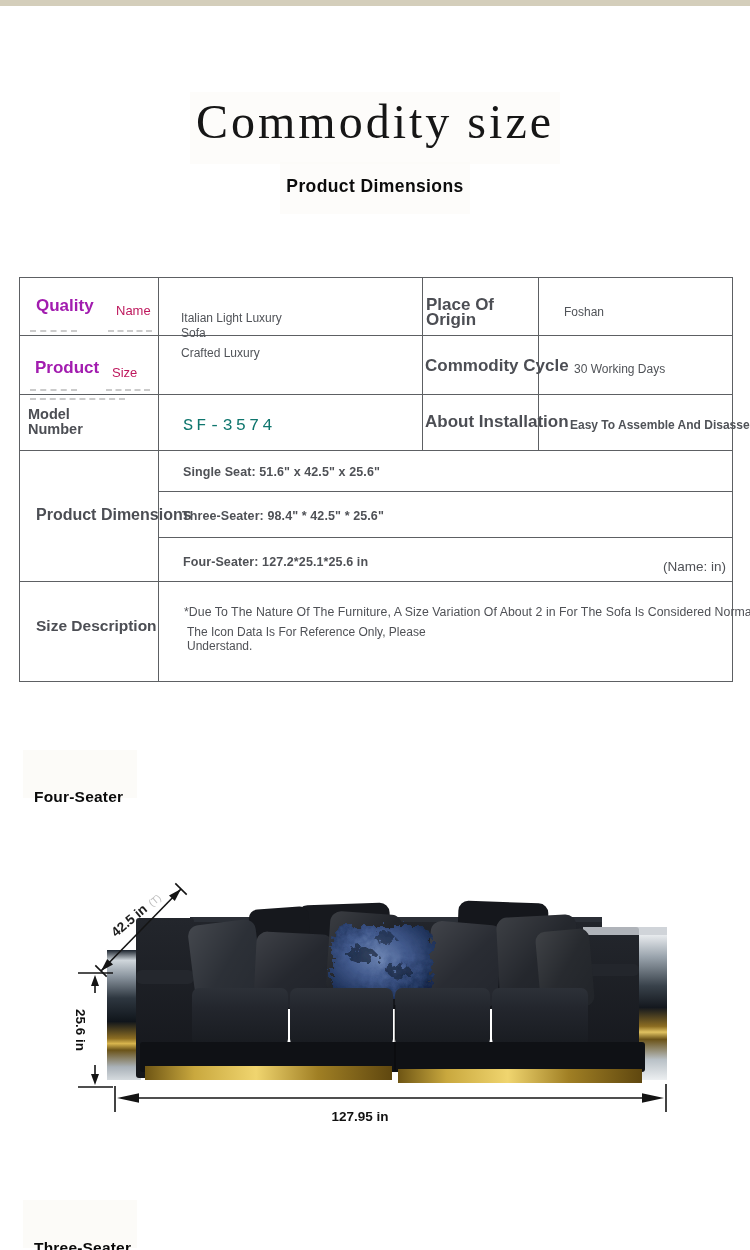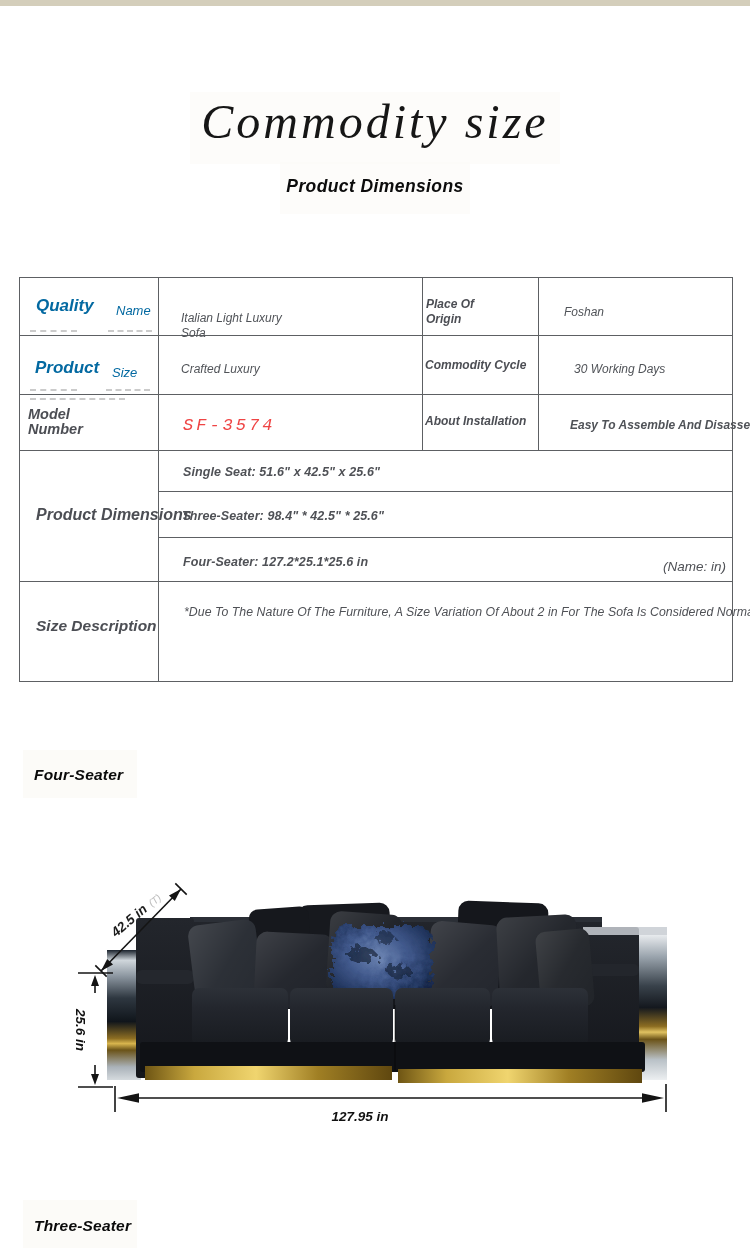--- a/index.html
+++ b/index.html
@@ -1,41 +1,41 @@
 <!DOCTYPE html>
 <html><head>
 <meta charset="utf-8">
 <style>
   html,body{margin:0;padding:0;background:#fff;}
   .page{position:relative;width:750px;height:1250px;background:#ffffff;overflow:hidden;
-        font-family:"Liberation Sans",sans-serif;color:#4f5156;font-style:italic;}
+        font-family:"Liberation Sans",sans-serif;color:#4f5156;}
   .topbar{position:absolute;left:0;top:0;width:750px;height:6px;background:#d4cebb;}
   .soft-panel{position:absolute;background:#fbfaf6;opacity:.55;}
   .title{position:absolute;left:0;top:94px;width:750px;text-align:center;
          font-family:"Liberation Serif",serif;font-size:48px;letter-spacing:3px;color:#161616;}
   .subtitle{position:absolute;left:0;top:176px;width:750px;text-align:center;
             font-size:17.5px;font-weight:bold;letter-spacing:.4px;color:#0c0c0c;}
   
   .spec{position:absolute;left:19px;top:277px;width:712px;height:403px;border:1px solid #5d6063;}
   .hline,.vline{position:absolute;background:#5d6063;z-index:1;}
   .hline{height:1px;}
   .vline{width:1px;}
   .cell{position:absolute;z-index:2;white-space:nowrap;}
-  .lbl-big{font-size:17px;font-weight:600;color:#0369a1;}
-  .lbl-sm{font-size:13px;font-weight:500;color:#0369a1;}
-  .lbl-mid{font-size:12px;font-weight:600;color:#4c4e54;line-height:15px;white-space:pre-line;}
+  .lbl-big{font-size:17px;font-weight:600;color:#a21caf;}
+  .lbl-sm{font-size:13px;font-weight:500;color:#be185d;}
+  .lbl-mid{font-size:17px;font-weight:600;color:#4c4e54;line-height:15px;white-space:pre-line;}
   .val{font-size:12px;font-weight:500;color:#505358;line-height:15px;}
   .ml{white-space:pre-line;margin-top:16px;}
   .dash{position:absolute;border-top:2px dashed #cbcbcb;z-index:2;}
-  .model-val{font-family:"Liberation Mono",monospace;font-size:17px;letter-spacing:3px;color:#ef4444;}
+  .model-val{font-family:"Liberation Mono",monospace;font-size:17px;letter-spacing:3px;color:#0f766e;}
   .dimrow{font-size:12.5px;font-weight:600;letter-spacing:.1px;color:#4f5156;}
   .unit{font-size:13.5px;font-weight:500;color:#4f5156;}
   .desc1{font-size:12.3px;font-weight:500;letter-spacing:.05px;color:#4f5156;}
   .desc2{font-size:12px;font-weight:500;line-height:13.5px;color:#4f5156;white-space:pre-line;}
-  .sec-head{position:absolute;left:34px;font-size:15.5px;font-weight:bold;color:#0a0a0a;letter-spacing:.2px;}
+  .sec-head{position:absolute;left:34px;font-size:15.5px;font-weight:bold;color:#0a0a0a;letter-spacing:.2px;margin-top:22px;}
   .figure{position:absolute;left:70px;top:860px;width:610px;height:250px;}
   .dims{position:absolute;left:60px;top:860px;width:630px;height:285px;}
 </style>
 </head>
 <body>
 
 <div class="page">
 
   <div class="topbar"></div>
 
@@ -64,39 +64,41 @@
     <div class="cell val ml" style="left:161px;top:17px;">Italian Light Luxury
 Sofa</div>
     <div class="cell lbl-mid" style="left:406px;top:19px;">Place Of
 Origin</div>
     <div class="cell val" style="left:544px;top:27px;">Foshan</div>
 
     <div class="cell lbl-big" style="left:15px;top:80px;">Product</div>
     <div class="cell lbl-sm" style="left:92px;top:87px;">Size</div>
     <div class="dash" style="left:10px;top:111px;width:47px;"></div>
     <div class="dash" style="left:86px;top:111px;width:44px;"></div>
-    <div class="cell val" style="left:161px;top:84px;">Crafted Luxury</div>
+    <div class="cell val" style="left:161px;top:68px;">Crafted Luxury</div>
     <div class="cell lbl-mid" style="left:405px;top:80px;">Commodity Cycle</div>
     <div class="cell val" style="left:554px;top:84px;">30 Working Days</div>
 
     <div class="dash" style="left:10px;top:120px;width:95px;"></div>
     <div class="cell lbl-mid" style="left:8px;top:129px;font-size:14.5px;">Model
 Number</div>
     <div class="cell model-val" style="left:163px;top:138px;">SF-3574</div>
     <div class="cell lbl-mid" style="left:405px;top:136px;">About Installation</div>
     <div class="cell val" style="left:550px;top:140px;font-weight:600;">Easy To Assemble And Disassemble</div>
 
     <div class="cell lbl-mid" style="left:16px;top:229px;font-size:16px;">Product Dimensions</div>
     <div class="cell dimrow" style="left:163px;top:187px;">Single Seat: 51.6" x 42.5" x 25.6"</div>
     <div class="cell dimrow" style="left:162px;top:231px;">Three-Seater: 98.4" * 42.5" * 25.6"</div>
     <div class="cell dimrow" style="left:163px;top:277px;">Four-Seater: 127.2*25.1*25.6 in</div>
     <div class="cell unit" style="right:6px;top:281px;">(Name: in)</div>
 
     <div class="cell lbl-mid" style="left:16px;top:340px;font-size:15.5px;">Size Description</div>
     <div class="cell desc1" style="left:164px;top:327px;">*Due To The Nature Of The Furniture, A Size Variation Of About 2 in For The Sofa Is Considered Normal.</div>
+    <div class="cell desc2" style="left:167px;top:348px;">The Icon Data Is For Reference Only, Please
+Understand.</div>
   </div>
 
   <div class="soft-panel" style="left:23px;top:750px;width:114px;height:48px;opacity:.8;"></div>
   <div class="sec-head" style="top:766px;">Four-Seater</div>
 
   <svg class="figure" viewBox="0 0 610 250">
     <defs>
       <linearGradient id="bodyG" x1="0" y1="0" x2="0" y2="1">
         <stop offset="0" stop-color="#23262c"></stop>
           <stop offset="1" stop-color="#14161b"></stop>

